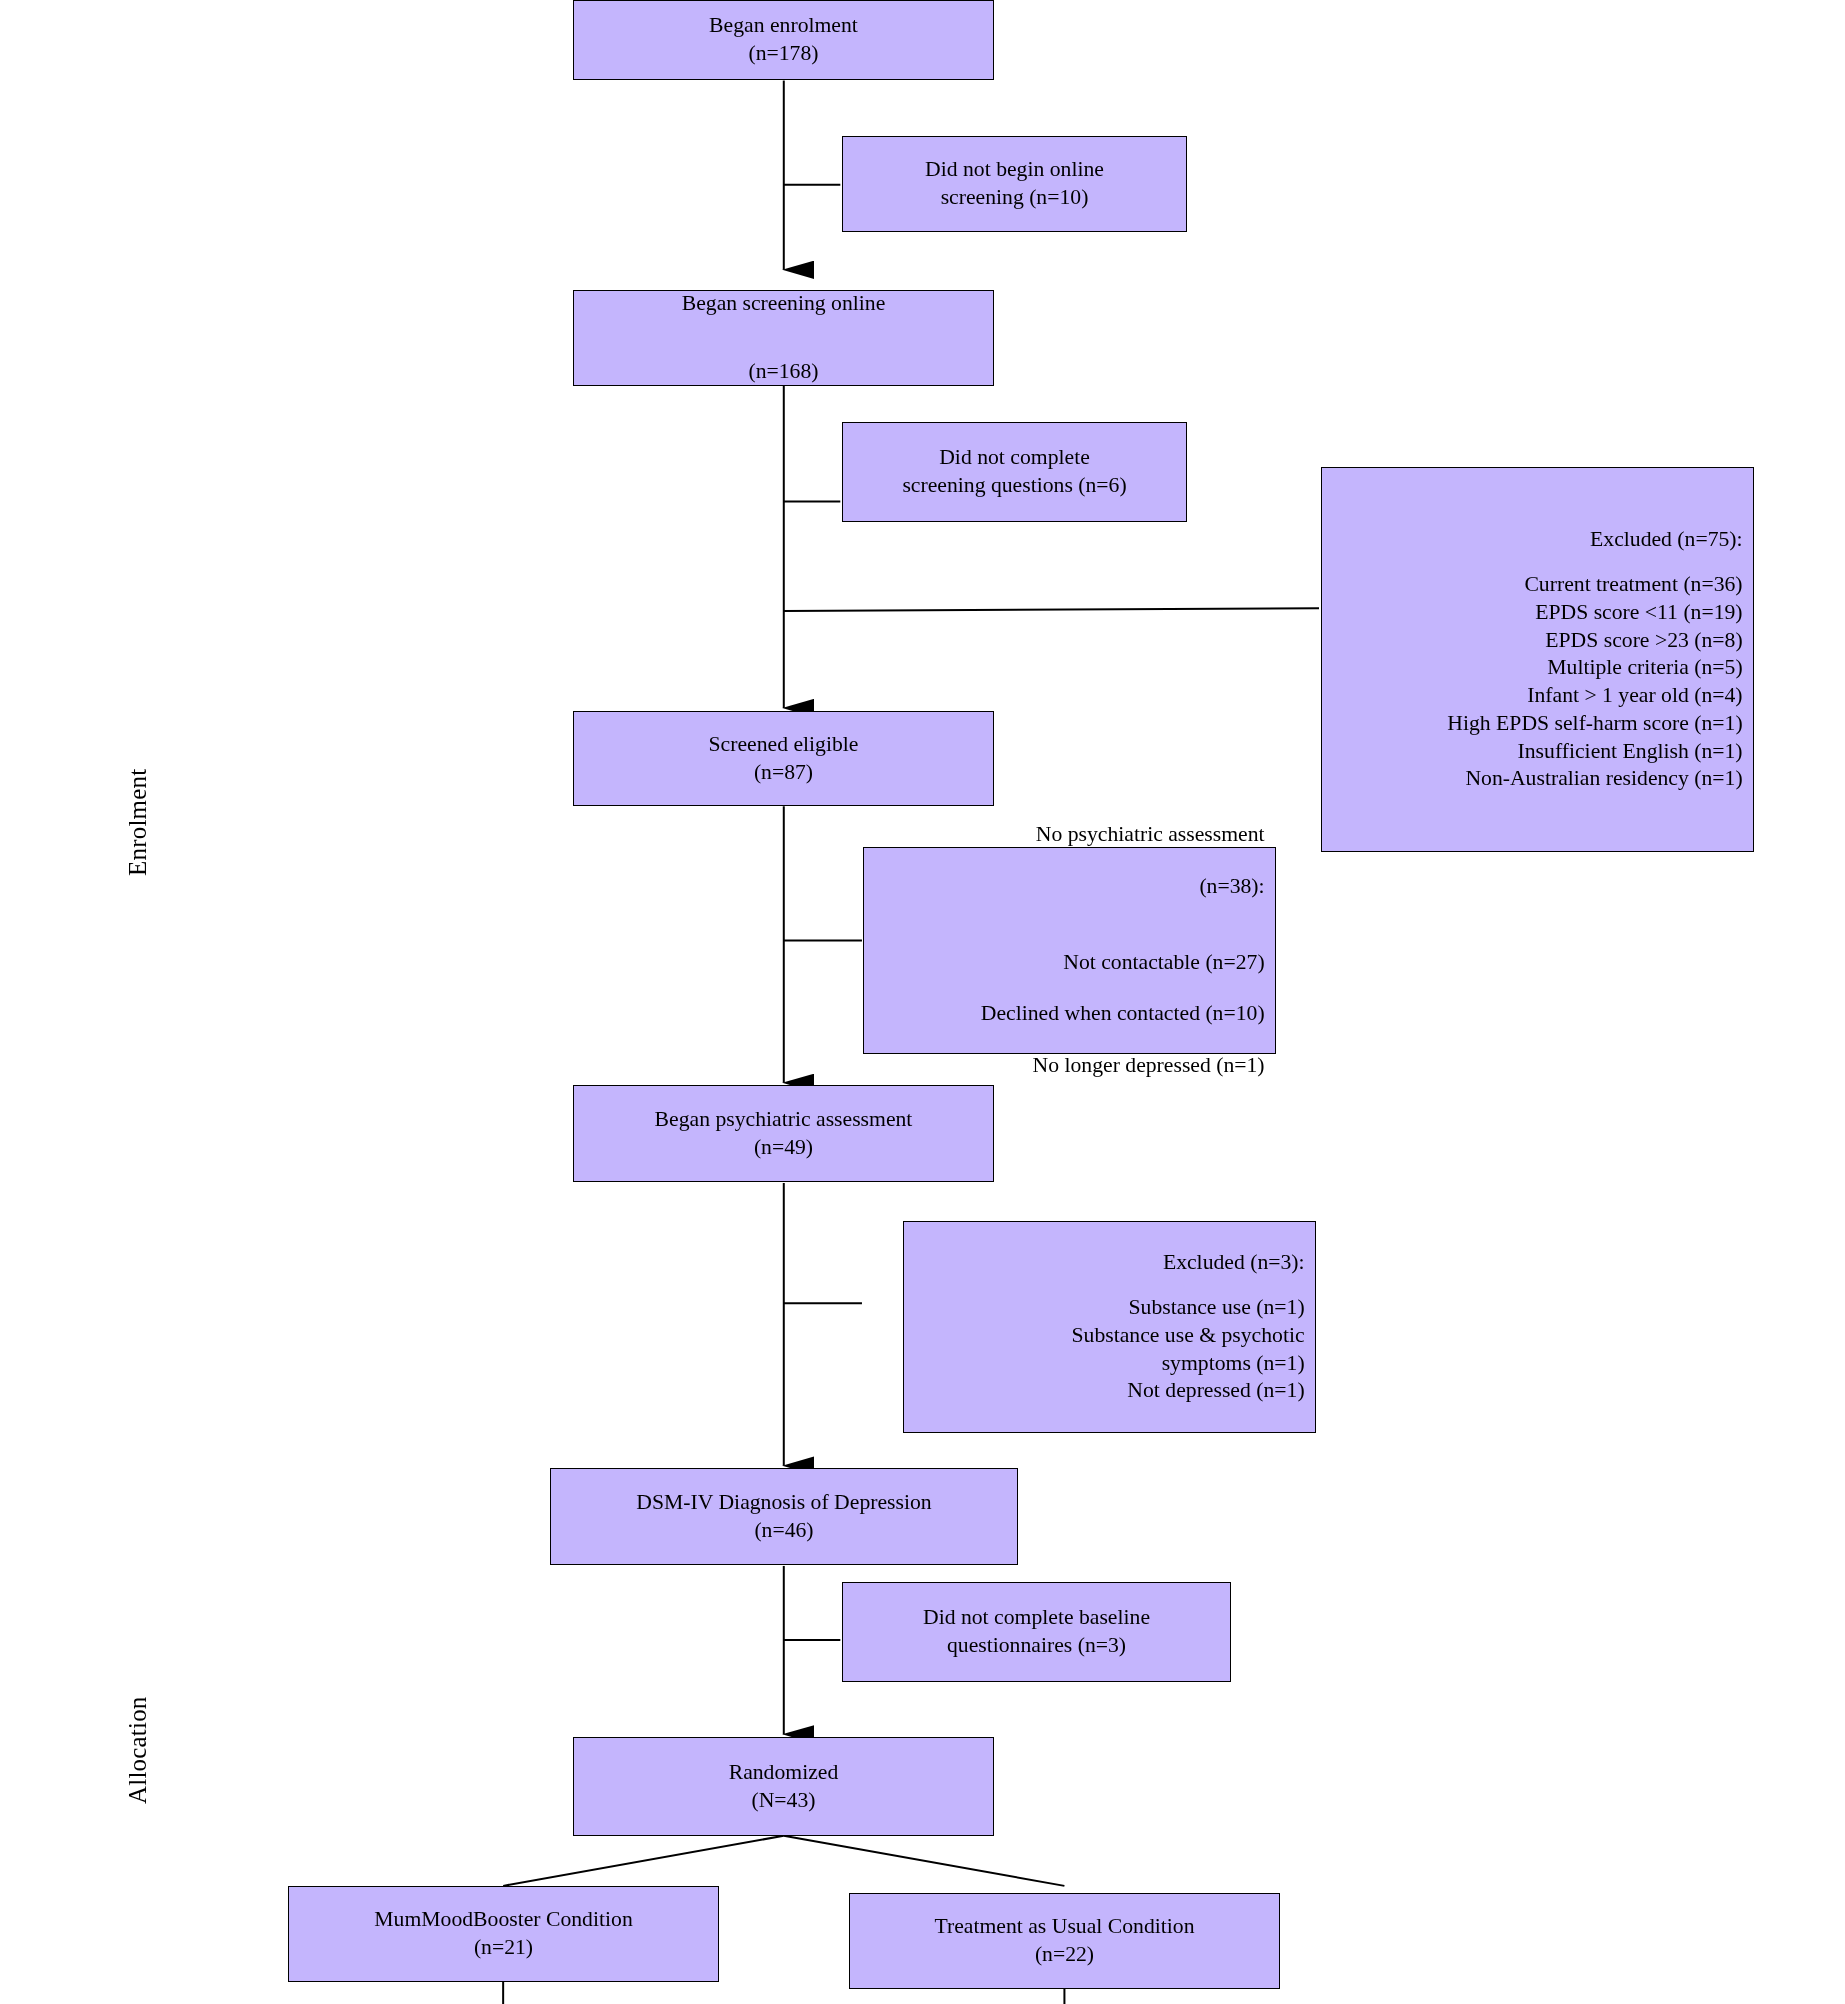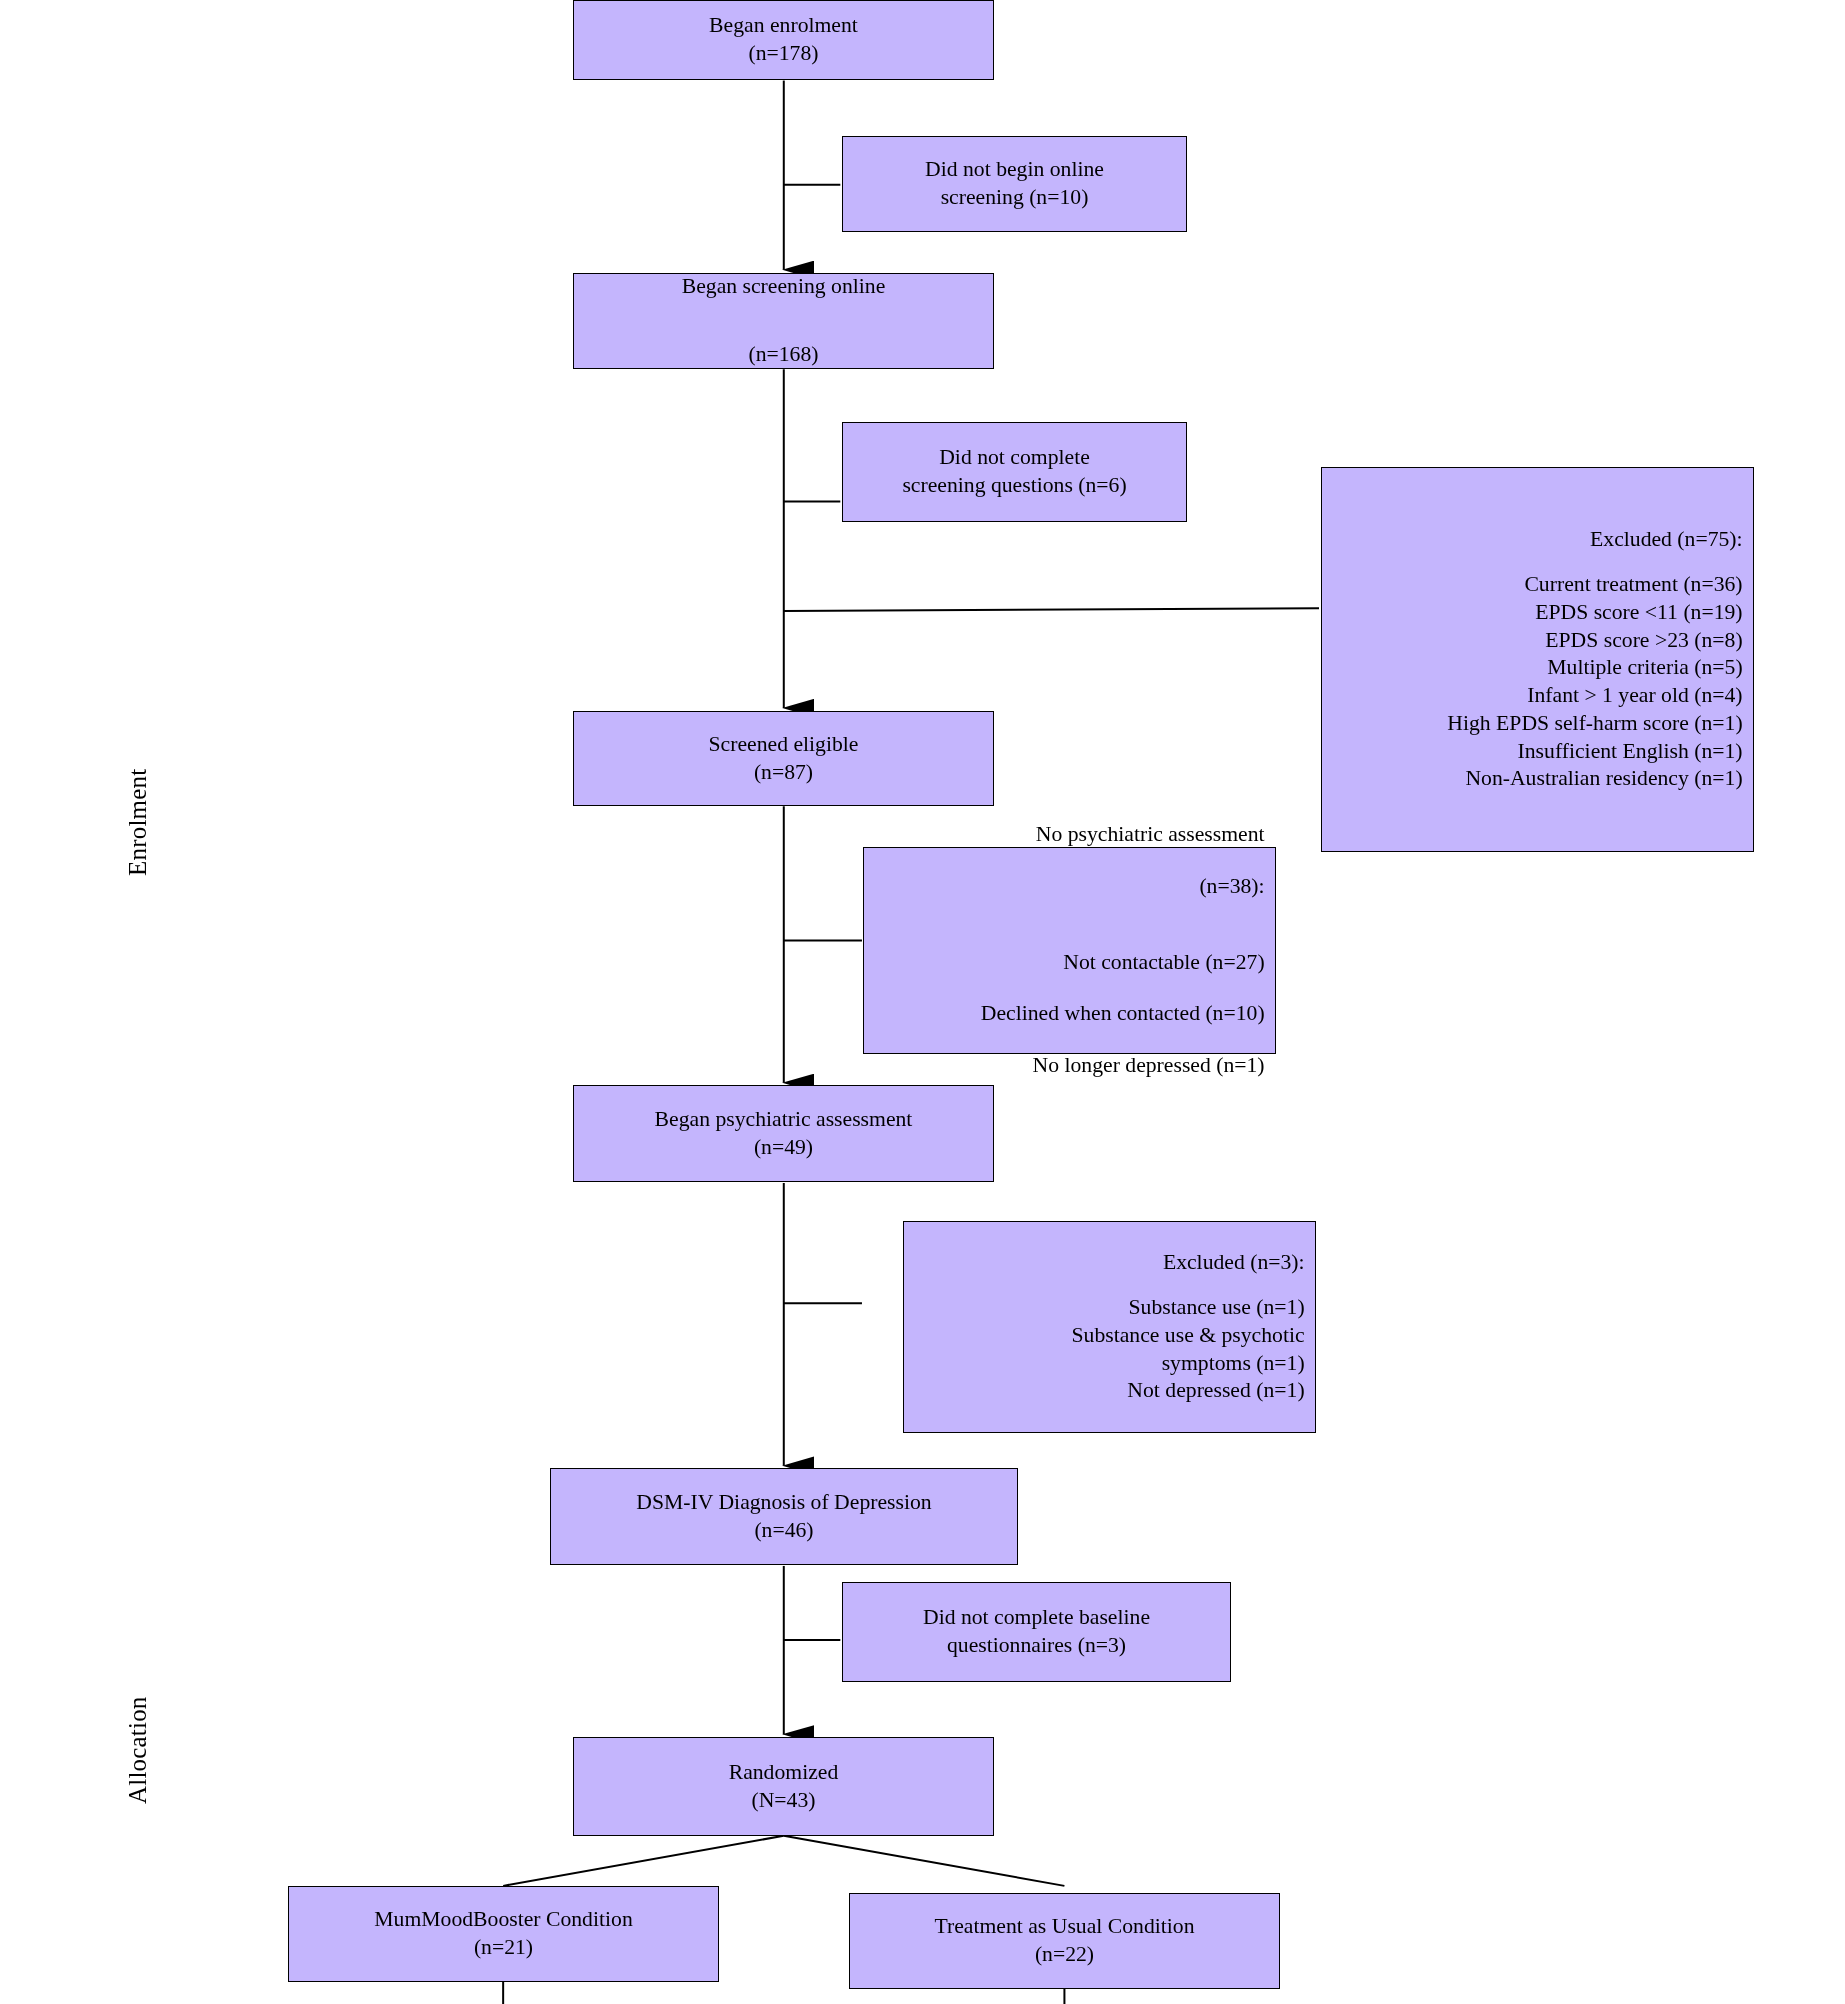--- a/index.html
+++ b/index.html
@@ -122,21 +122,21 @@
   </svg>
 
   <div class="stage-label" style="left:124px; top:876px;">Enrolment</div>
   <div class="stage-label" style="left:124px; top:1804px;">Allocation</div>
 
   <div class="flow-box" style="left:573px; top:0px; width:421px; height:80px;">
     <span class="box-line">Began enrolment</span>
     <span class="box-line">(n=178)</span>
   </div>
 
-  <div class="flow-box" style="left:573px; top:273px; width:421px; height:96px;gap:40px;">
+  <div class="flow-box" style="left:573px; top:290px; width:421px; height:96px;gap:40px;">
     <span class="box-line">Began screening online</span>
     <span class="box-line">(n=168)</span>
   </div>
 
   <div class="flow-box" style="left:573px; top:711px; width:421px; height:95px;">
     <span class="box-line">Screened eligible</span>
     <span class="box-line">(n=87)</span>
   </div>
 
   <div class="flow-box" style="left:573px; top:1085px; width:421px; height:97px;">

